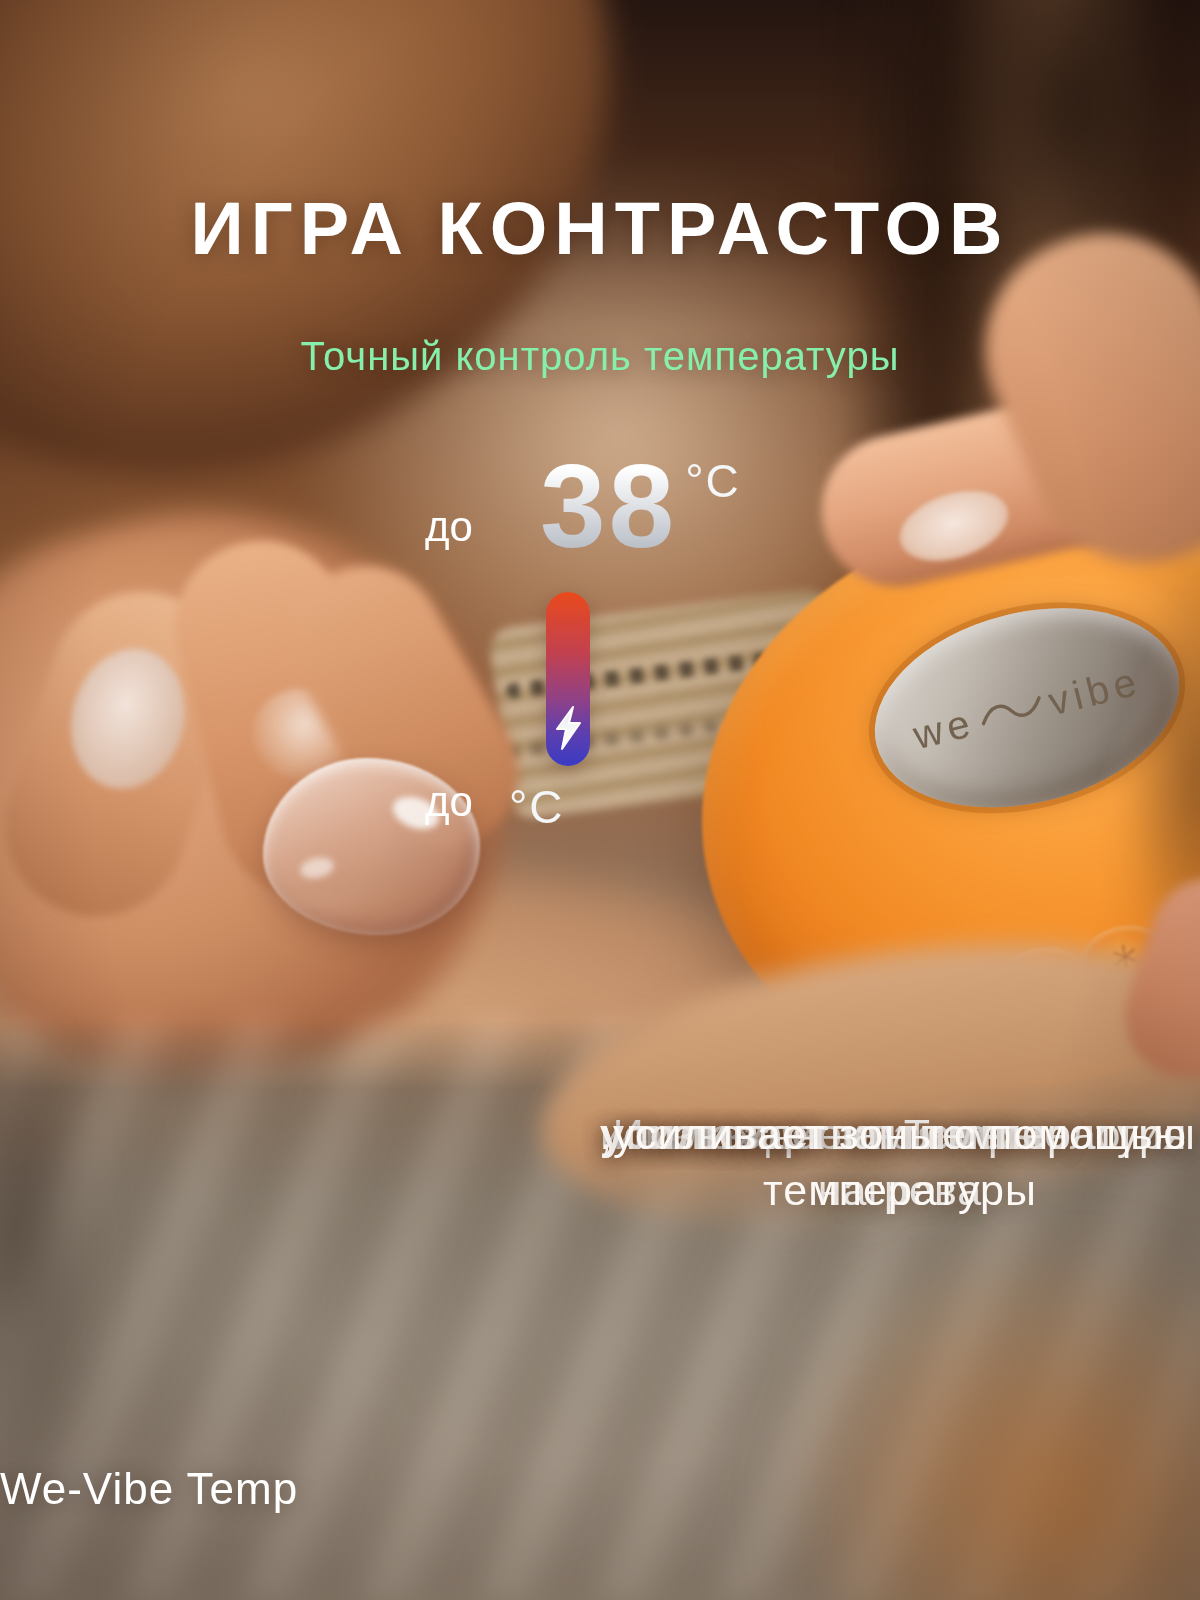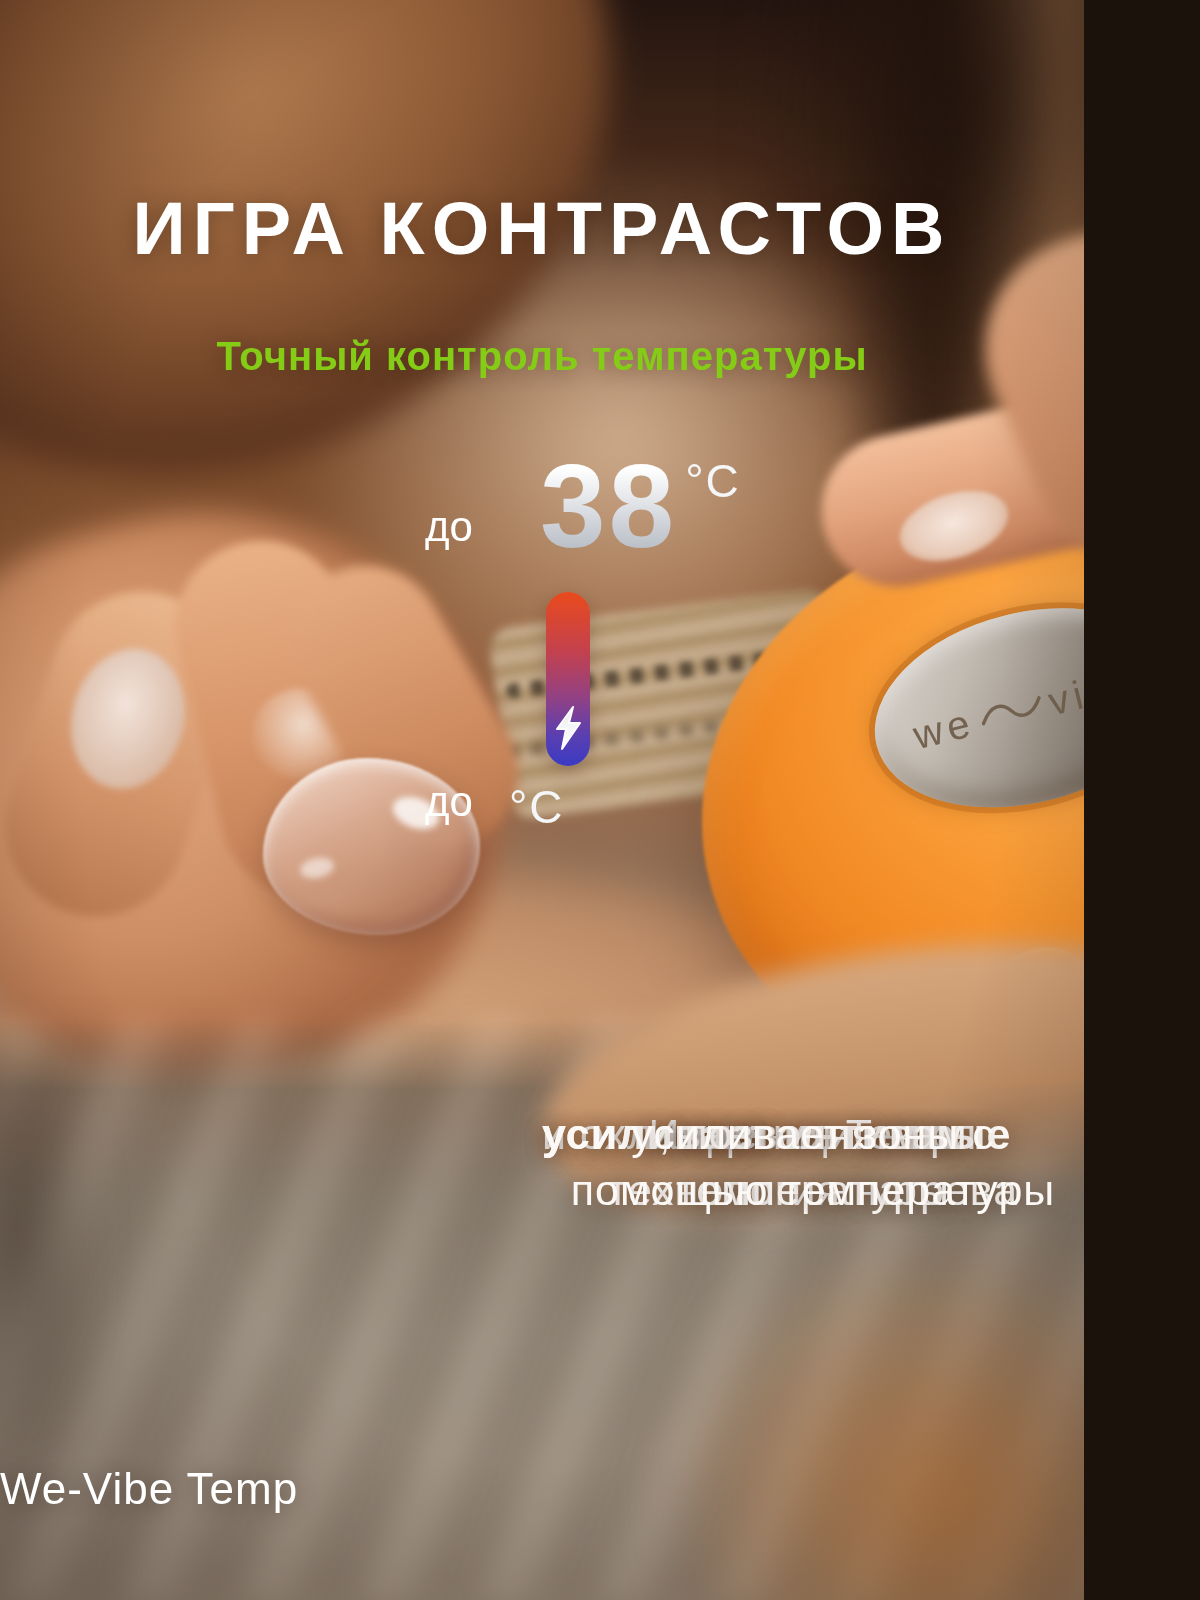--- a/index.html
+++ b/index.html
@@ -1,17 +1,17 @@
 <!DOCTYPE html>
 <html><head>
 <meta charset="utf-8">
 <style>
   html,body{margin:0;padding:0;background:#1c120c;}
   .canvas{
-    position:relative;width:1084px;height:1600px;overflow:hidden;
+    position:relative;width:1200px;height:1600px;overflow:hidden;
     font-family:"Liberation Sans",sans-serif;background:#6e4a30;
   }
   .canvas *{position:absolute;}
 
   
   .bg-base{inset:0;background:linear-gradient(180deg,
     #241510 0%, #3d2417 8%, #6a3f24 22%, #8a5733 36%, #96684a 48%,
     #8f735c 58%, #8d7f70 70%, #968b7c 82%, #92867a 92%, #8c7c6a 100%);}
   .bg-glow-center{left:290px;top:170px;width:660px;height:540px;
     background:radial-gradient(closest-side,rgba(233,203,171,.8),rgba(233,203,171,0));filter:blur(28px);}
@@ -105,21 +105,21 @@
   .shadow-right-device{left:1128px;top:560px;width:150px;height:430px;
     background:radial-gradient(ellipse,rgba(70,40,25,.55),transparent 75%);filter:blur(18px);}
   .thumb-br{left:1138px;top:876px;width:122px;height:204px;border-radius:62px;transform:rotate(18deg);
     background:linear-gradient(200deg,#eba887,#d18a66 60%,#b06f4e);filter:blur(6px);}
 
   .vignette{inset:0;background:radial-gradient(ellipse at 50% 45%,rgba(0,0,0,0) 60%,rgba(25,12,8,.28) 100%);}
 
   
   .txt{color:#fff;text-shadow:0 2px 20px rgba(40,20,10,.35);}
   .title{left:0;right:0;top:186px;text-align:center;font-size:74px;font-weight:700;letter-spacing:7px;white-space:nowrap;}
-  .subtitle{left:0;right:0;top:334px;text-align:center;font-size:40px;font-weight:700;letter-spacing:1px;color:#84cc16;}
+  .subtitle{left:0;right:0;top:334px;text-align:center;font-size:40px;font-weight:400;letter-spacing:1px;color:#86efac;}
 
   .temp-row{display:flex;align-items:flex-end;left:425px;}
   .temp-heat{top:452px;}
   .temp-cold{top:778px;}
   .temp-prefix{position:static;font-size:42px;font-weight:400;color:#fff;padding-bottom:10px;margin-right:28px;}
   .temp-value{position:static;font-size:118px;font-weight:700;line-height:.92;letter-spacing:3px;color:#e7e9ee;
     background:linear-gradient(180deg,#ffffff 15%,#d9dce1 55%,#b4b9c1 95%);
     -webkit-background-clip:text;background-clip:text;margin-left:39px;-webkit-text-fill-color:transparent;}
   .temp-unit{position:static;font-size:46px;font-weight:400;color:#f4f6f8;align-self:flex-start;margin-top:2px;margin-left:8px;letter-spacing:2px;}
 

